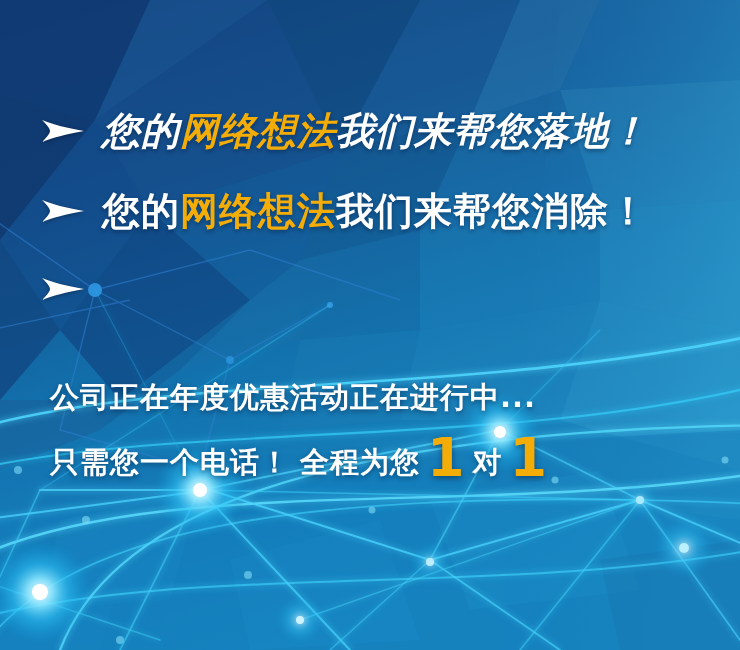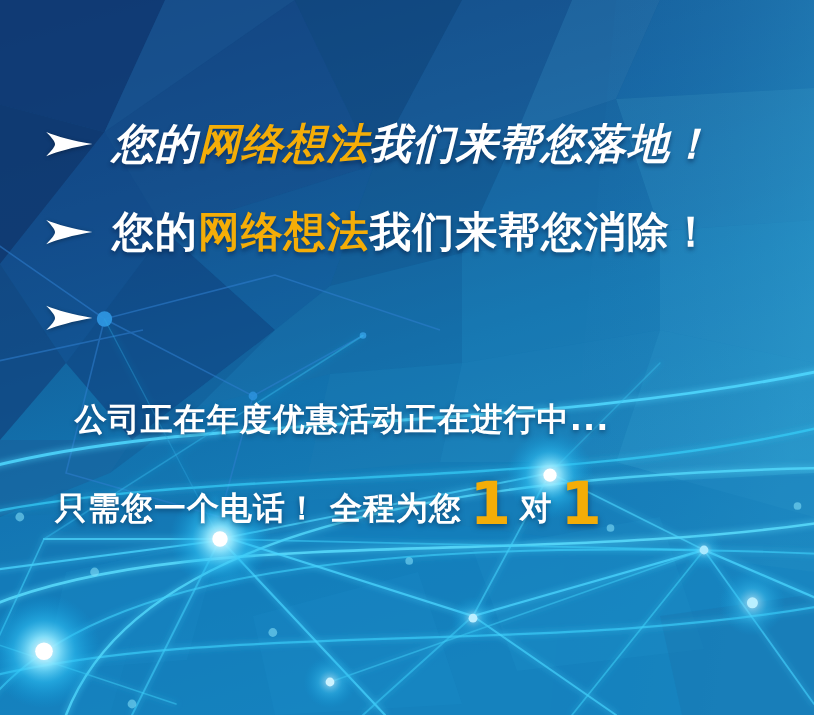--- a/index.html
+++ b/index.html
@@ -73,21 +73,21 @@
   .subline {
     position: absolute;
     left: 50px;
     font-size: 29px;
     font-weight: bold;
     color: #ffffff;
     letter-spacing: 1px;
     white-space: nowrap;
     text-shadow: 0 2px 5px rgba(0,25,60,0.5);
   }
-  .subline.s1 { top: 362px; margin-left: 18px; }
+  .subline.s1 { top: 378px; }
   .subline.s2 { top: 432px; display: flex; align-items: baseline; justify-content: flex-end; }
 
   .big-one {
     color: #f4ad07;
     font-size: 54px;
     font-weight: bold;
     line-height: 0.8;
     padding: 0 7px;
     position: relative;
     top: 4px;

